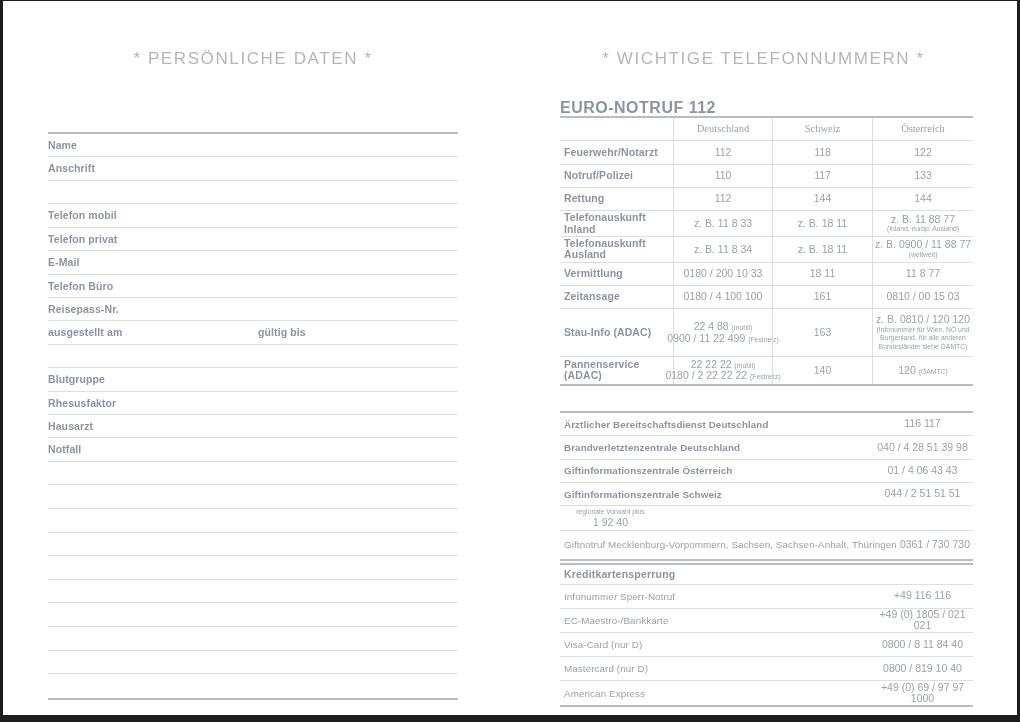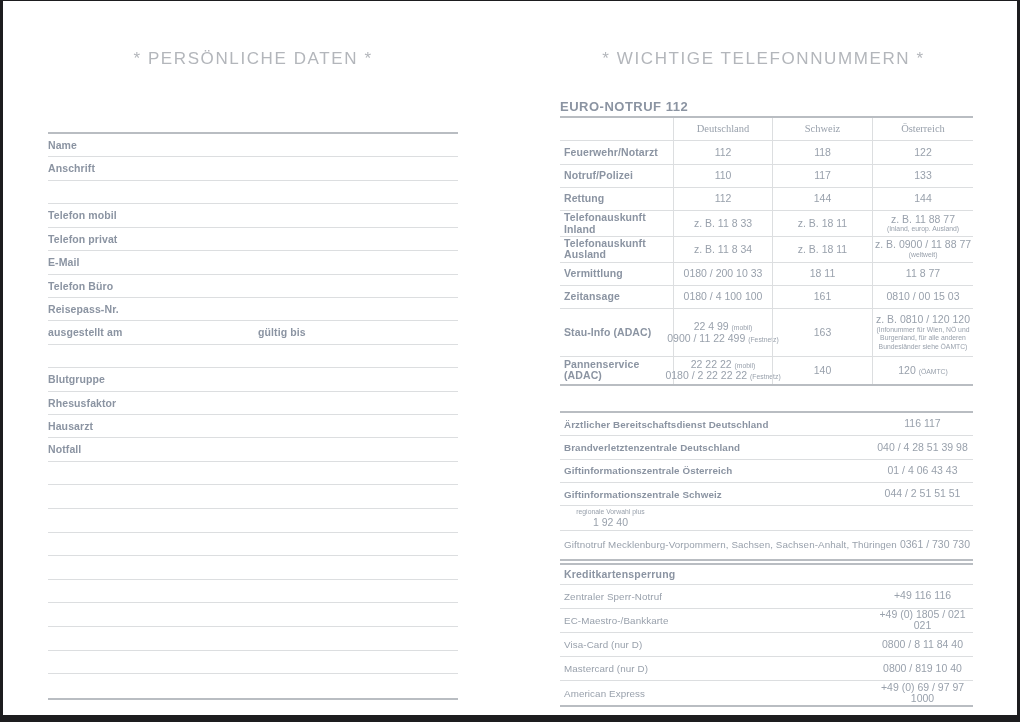--- a/index.html
+++ b/index.html
@@ -42,21 +42,21 @@
     font-size:10.5px;font-weight:bold;color:var(--main);
     line-height:22px;letter-spacing:.1px;
   }
   .frow.blank{height:23.6px;}
   .frow:last-child{border-bottom:none;}
   .frow .lbl2{position:absolute;left:210px;top:0;}
 
   
   .section-label{
     position:absolute;left:560px;top:99px;
-    font-size:13px;font-weight:bold;letter-spacing:.5px;color:var(--main);
+    font-size:16px;font-weight:bold;letter-spacing:.5px;color:var(--main);
   }
   .phone-table{
     position:absolute;left:560px;top:116px;width:413px;
     border-top:2px solid var(--thick);border-bottom:2px solid var(--thick);
   }
   .trow{
     display:grid;grid-template-columns:113px 99px 100px 1fr;
     border-bottom:1px solid var(--thin);min-height:23.3px;
   }
   .trow:last-child{border-bottom:none;}
@@ -216,21 +216,21 @@
   <div class="trow">
     <div class="tcell rowlabel">Zeitansage</div>
     <div class="tcell">0180 / 4 100 100</div>
     <div class="tcell">161</div>
     <div class="tcell">0810 / 00 15 03</div>
   </div>
 
   <div class="trow tall">
     <div class="tcell rowlabel">Stau-Info (ADAC)</div>
     <div class="tcell">
-      <span class="numline"><span>22 4 99</span> <span class="inline-note">(mobil)</span></span>
+      <span class="numline"><span>22 4 88</span> <span class="inline-note">(mobil)</span></span>
       <span class="numline"><span>0900 / 11 22 499</span> <span class="inline-note">(Festnetz)</span></span>
     </div>
     <div class="tcell">163</div>
     <div class="tcell">
       <span class="numline">z. B. 0810 / 120 120</span>
       <span class="note">(Infonummer für Wien, NÖ und Burgenland, für alle anderen Bundesländer siehe ÖAMTC)</span>
     </div>
   </div>
 
   <div class="trow mid">
@@ -271,21 +271,21 @@
   </div>
   <div class="erow widerow">
     <span class="elabel regular">Giftnotruf Mecklenburg-Vorpommern, Sachsen, Sachsen-Anhalt, Thüringen</span>
     <span class="evalue">0361 / 730 730</span>
   </div>
 </div>
 
 <div class="vlist credit">
   <div class="sheader">Kreditkartensperrung</div>
   <div class="crow">
-    <span class="elabel regular">Zentraler Sperr-Notruf</span>
+    <span class="elabel regular">Infonummer Sperr-Notruf</span>
     <span class="evalue">+49 116 116</span>
   </div>
   <div class="crow">
     <span class="elabel regular">EC-Maestro-/Bankkarte</span>
     <span class="evalue">+49 (0) 1805 / 021 021</span>
   </div>
   <div class="crow">
     <span class="elabel regular">Visa-Card (nur D)</span>
     <span class="evalue">0800 / 8 11 84 40</span>
   </div>

